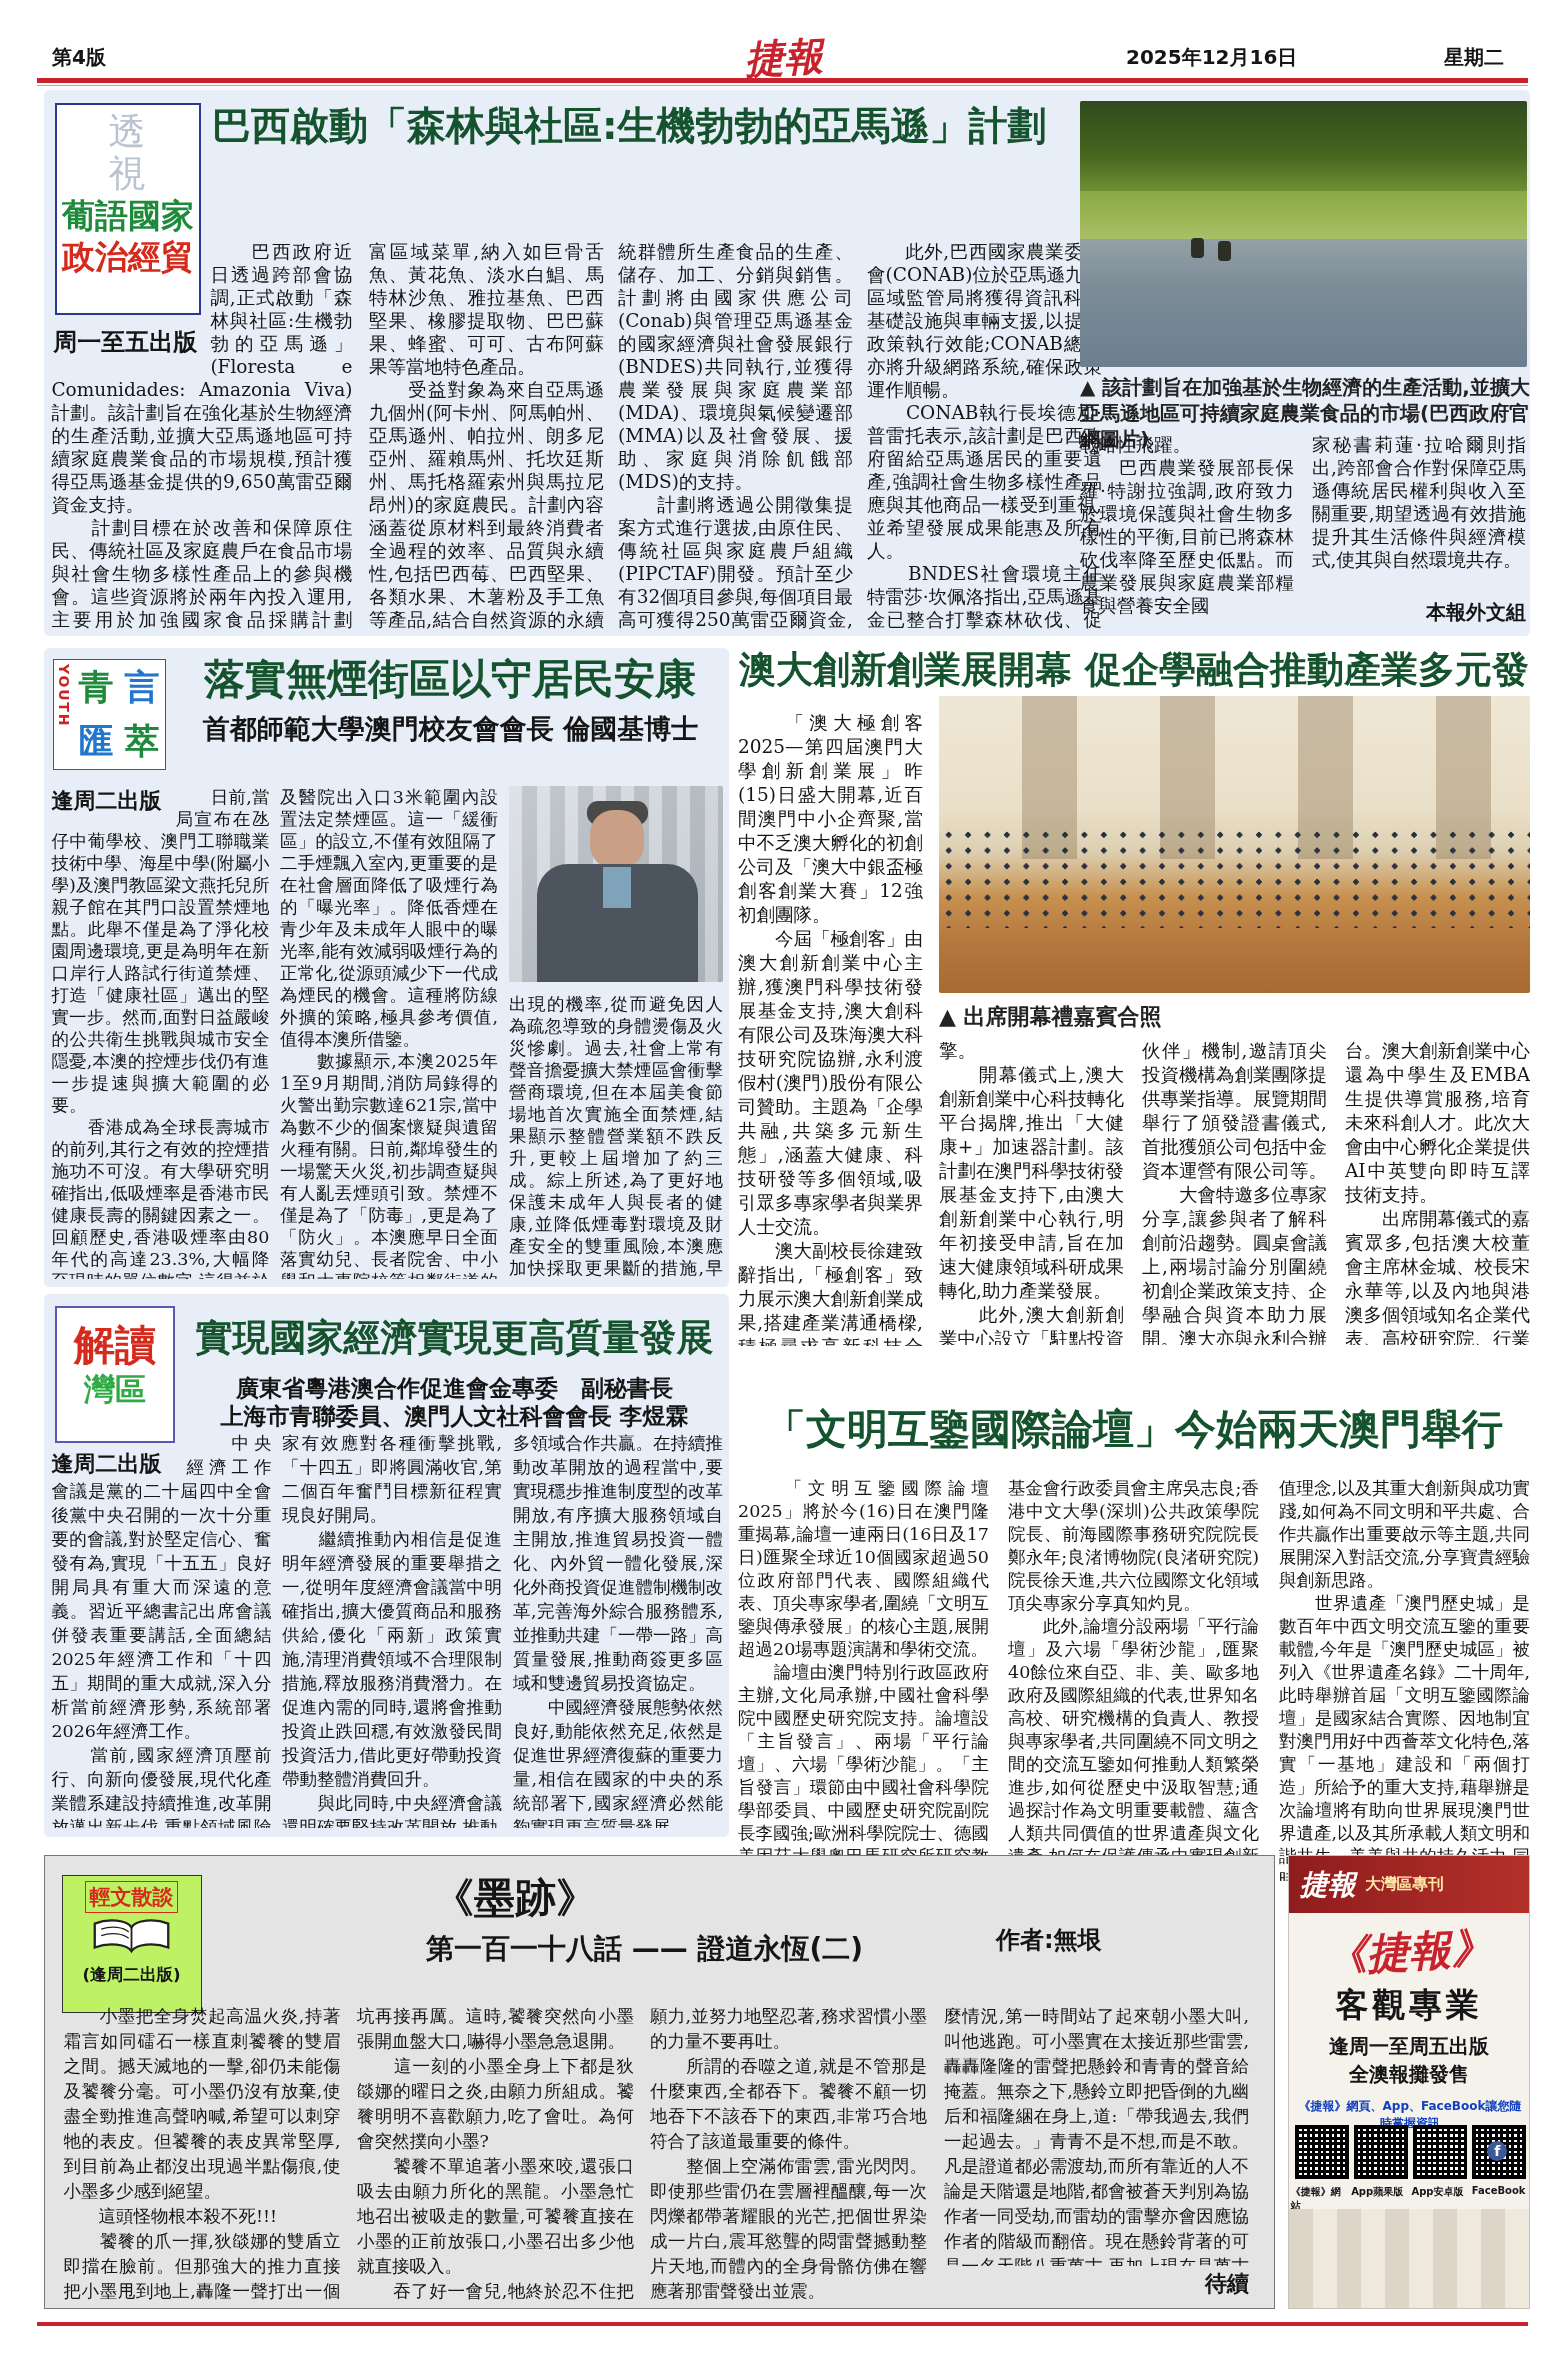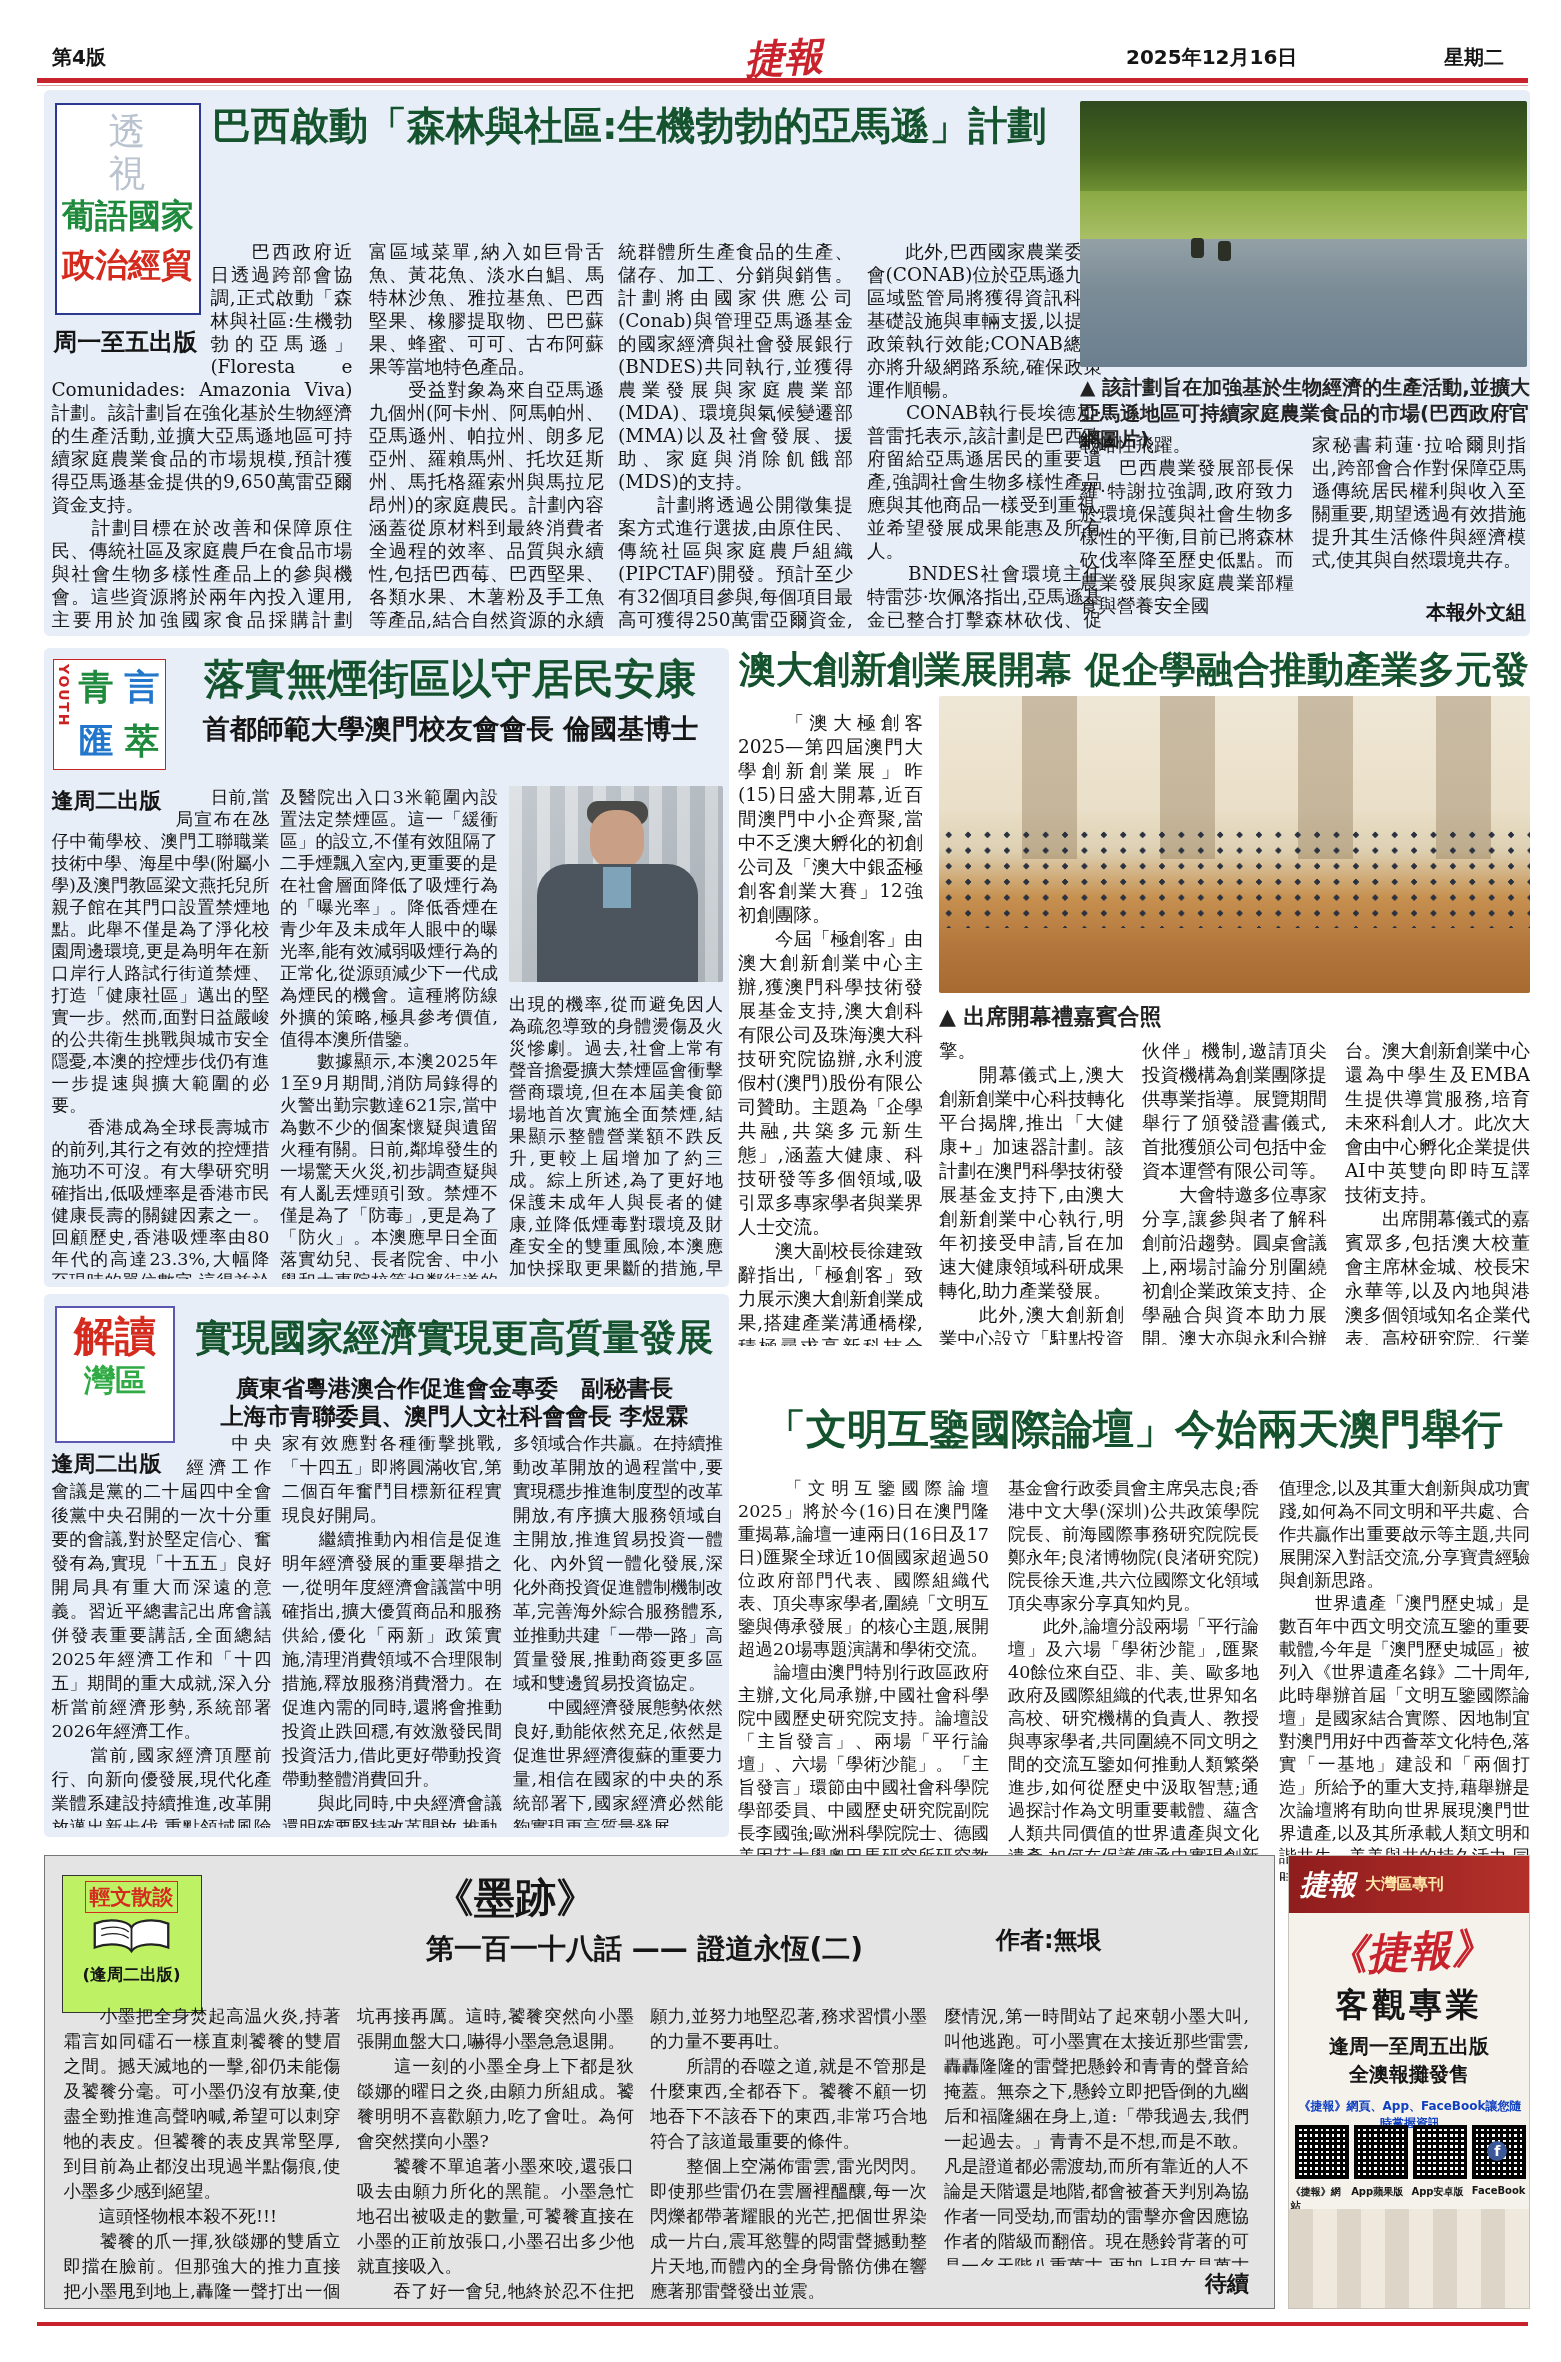--- a/index.html
+++ b/index.html
@@ -25,21 +25,21 @@
   .fl{float:left;}
   .caption{font-family:"DejaVu Sans","Liberation Sans",sans-serif;font-weight:bold;color:#222;}
   .byline{font-family:"DejaVu Sans","Liberation Sans",sans-serif;font-weight:bold;text-align:right;}
   .pubnote{font-family:"DejaVu Sans","Liberation Sans",sans-serif;font-weight:bold;}
   
   .secA{left:44px;top:90px;width:1486px;height:546px;}
   .logoA{left:11px;top:13px;width:146px;height:212px;background:#fff;border:2.8px solid #2b3990;
          text-align:center;box-sizing:border-box;padding-top:5.5px;}
   .logoA .ghost{color:#b9c2cf;font-size:37px;letter-spacing:37px;margin-left:35px;line-height:42px;}
   .logoA .g{color:#1f8a3c;font-size:33px;font-weight:900;line-height:41px;}
-  .logoA .r{color:#d42b1e;font-size:33px;font-weight:900;line-height:41px;margin-top:8px;}
+  .logoA .r{color:#d42b1e;font-size:33px;font-weight:900;line-height:41px;}
   .secA .pubnote{left:9.2px;top:236px;font-size:24px;}
   .titleA{left:168px;top:13px;width:863px;font-size:39px;line-height:46px;}
   .colA{font-size:18.5px;line-height:23px;}
   .photoA{left:1036px;top:11px;width:447px;height:266px;border-radius:1.8px;overflow:hidden;}
   .photoA .trees{position:absolute;left:0;top:0;width:100%;height:34%;
      background:linear-gradient(180deg,#2f4a1e,#47661f 60%,#6f8f33);}
   .photoA .grass{position:absolute;left:0;top:34%;width:100%;height:18%;
      background:linear-gradient(180deg,#8aa944,#a9bf66);}
   .photoA .water{position:absolute;left:0;top:52%;width:100%;height:48%;
      background:linear-gradient(180deg,#93a0a6,#7b8c97 40%,#6b7f8f);}
@@ -76,21 +76,21 @@
      background:linear-gradient(180deg,#efe7d6 0%,#eadfc8 38%,#ddd0b2 52%,#c6904f 68%,#b3763c 84%,#a76a31 100%);}
   .photoC .panels{position:absolute;left:0;top:0;width:100%;height:55%;
      background:repeating-linear-gradient(90deg,transparent 0 83px,rgba(130,105,70,.35) 83px 138px);}
   .photoC .crowd{position:absolute;left:0;top:44%;width:100%;height:34%;
      background-image:radial-gradient(circle 4.6px,#2a3140 55%,rgba(42,49,64,0) 60%);
      background-size:19.4px 15.7px;}
   .capC{left:201px;top:354px;font-size:22px;}
   
   .secD{left:44px;top:1294px;width:685px;height:543px;}
   .logoD{left:11px;top:12px;width:120px;height:137px;background:#fff;border:2.8px solid #5a58b0;
-     box-sizing:border-box;text-align:center;padding-top:4px;}
+     box-sizing:border-box;text-align:center;padding-top:13px;}
   .logoD .r{color:#d42b1e;font-size:41px;font-weight:900;line-height:48px;}
   .logoD .g{color:#2faa44;font-size:31px;font-weight:900;line-height:41px;}
   .secD .pubnote{left:7.4px;top:155px;font-size:22px;}
   .titleD{left:138px;top:22px;width:545px;text-align:center;font-size:37px;line-height:44px;}
   .subD1{left:138px;top:79px;width:545px;text-align:center;font-size:23px;font-weight:bold;
      font-family:"DejaVu Sans",sans-serif;}
   .subD2{left:138px;top:107px;width:545px;text-align:center;font-size:23px;font-weight:bold;
      font-family:"DejaVu Sans",sans-serif;}
   .colD{font-size:17.5px;line-height:24px;}
   

